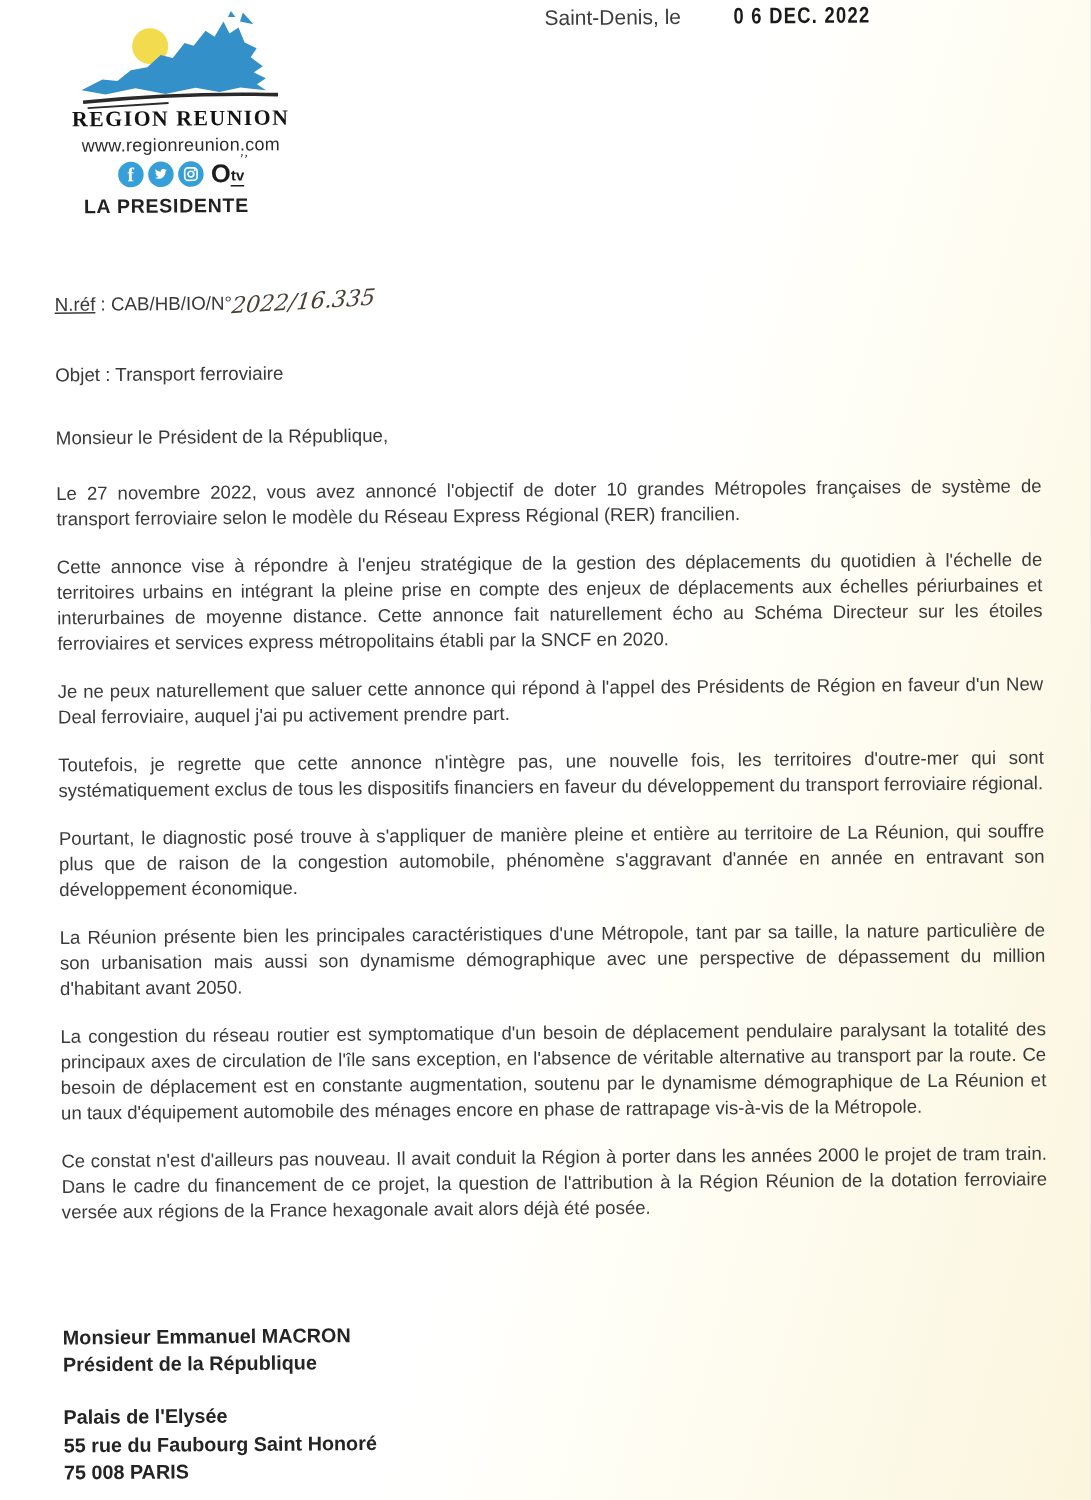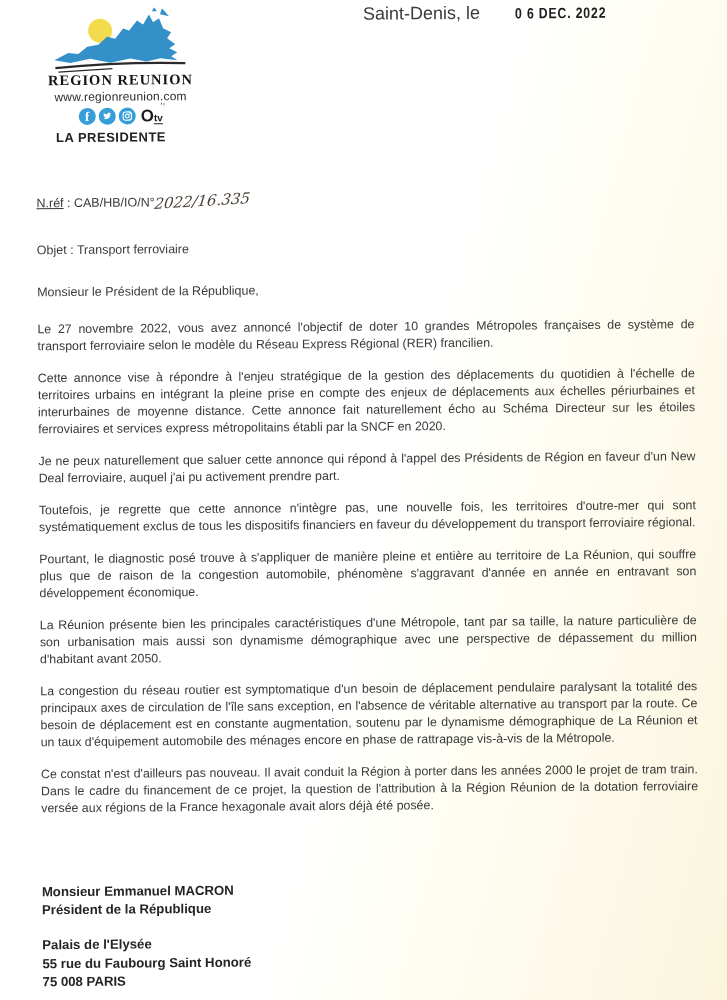--- a/index.html
+++ b/index.html
@@ -31,21 +31,21 @@
   .dot-icon{
     width:17px;height:17px;border-radius:50%;background:#379fd7;
     display:flex;align-items:center;justify-content:center;flex:0 0 auto;
   }
   .fb-glyph{color:#fff;font-family:"Liberation Serif",serif;font-weight:bold;font-size:13px;line-height:1;}
   .otv{display:inline-flex;align-items:flex-end;margin-left:2px;position:relative;}
   .otv .o{font-size:17px;font-weight:bold;color:#1c1c1c;line-height:1;font-family:"Liberation Sans",sans-serif;}
   .otv .tv{font-size:10px;font-weight:bold;color:#1c1c1c;border-bottom:1px solid #1c1c1c;line-height:1.1;}
   .otv .marks{position:absolute;right:-3px;top:-6px;font-size:9px;color:#1c1c1c;letter-spacing:1px;transform:rotate(12deg);}
   .dateline{position:absolute;left:366px;top:4px;white-space:nowrap;}
-  .place{font-size:18px;color:#3c3c3c;}
+  .place{font-size:14px;color:#3c3c3c;}
   .stamp{
     display:inline-block;margin-left:30px;
     font-weight:bold;font-size:15px;color:#1b1b1b;
     letter-spacing:1px;transform:scaleX(.82);transform-origin:left center;
     white-space:nowrap;
   }
   
   .flow{position:absolute;left:0;top:128px;width:100%;padding:0 32px 0 38px;box-sizing:border-box;}
   .sender-title{font-weight:bold;font-size:13px;color:#222;letter-spacing:.5px;margin-left:20px;}
   .ref-line{margin-top:48px;font-size:12.5px;color:#3a3a3a;}

